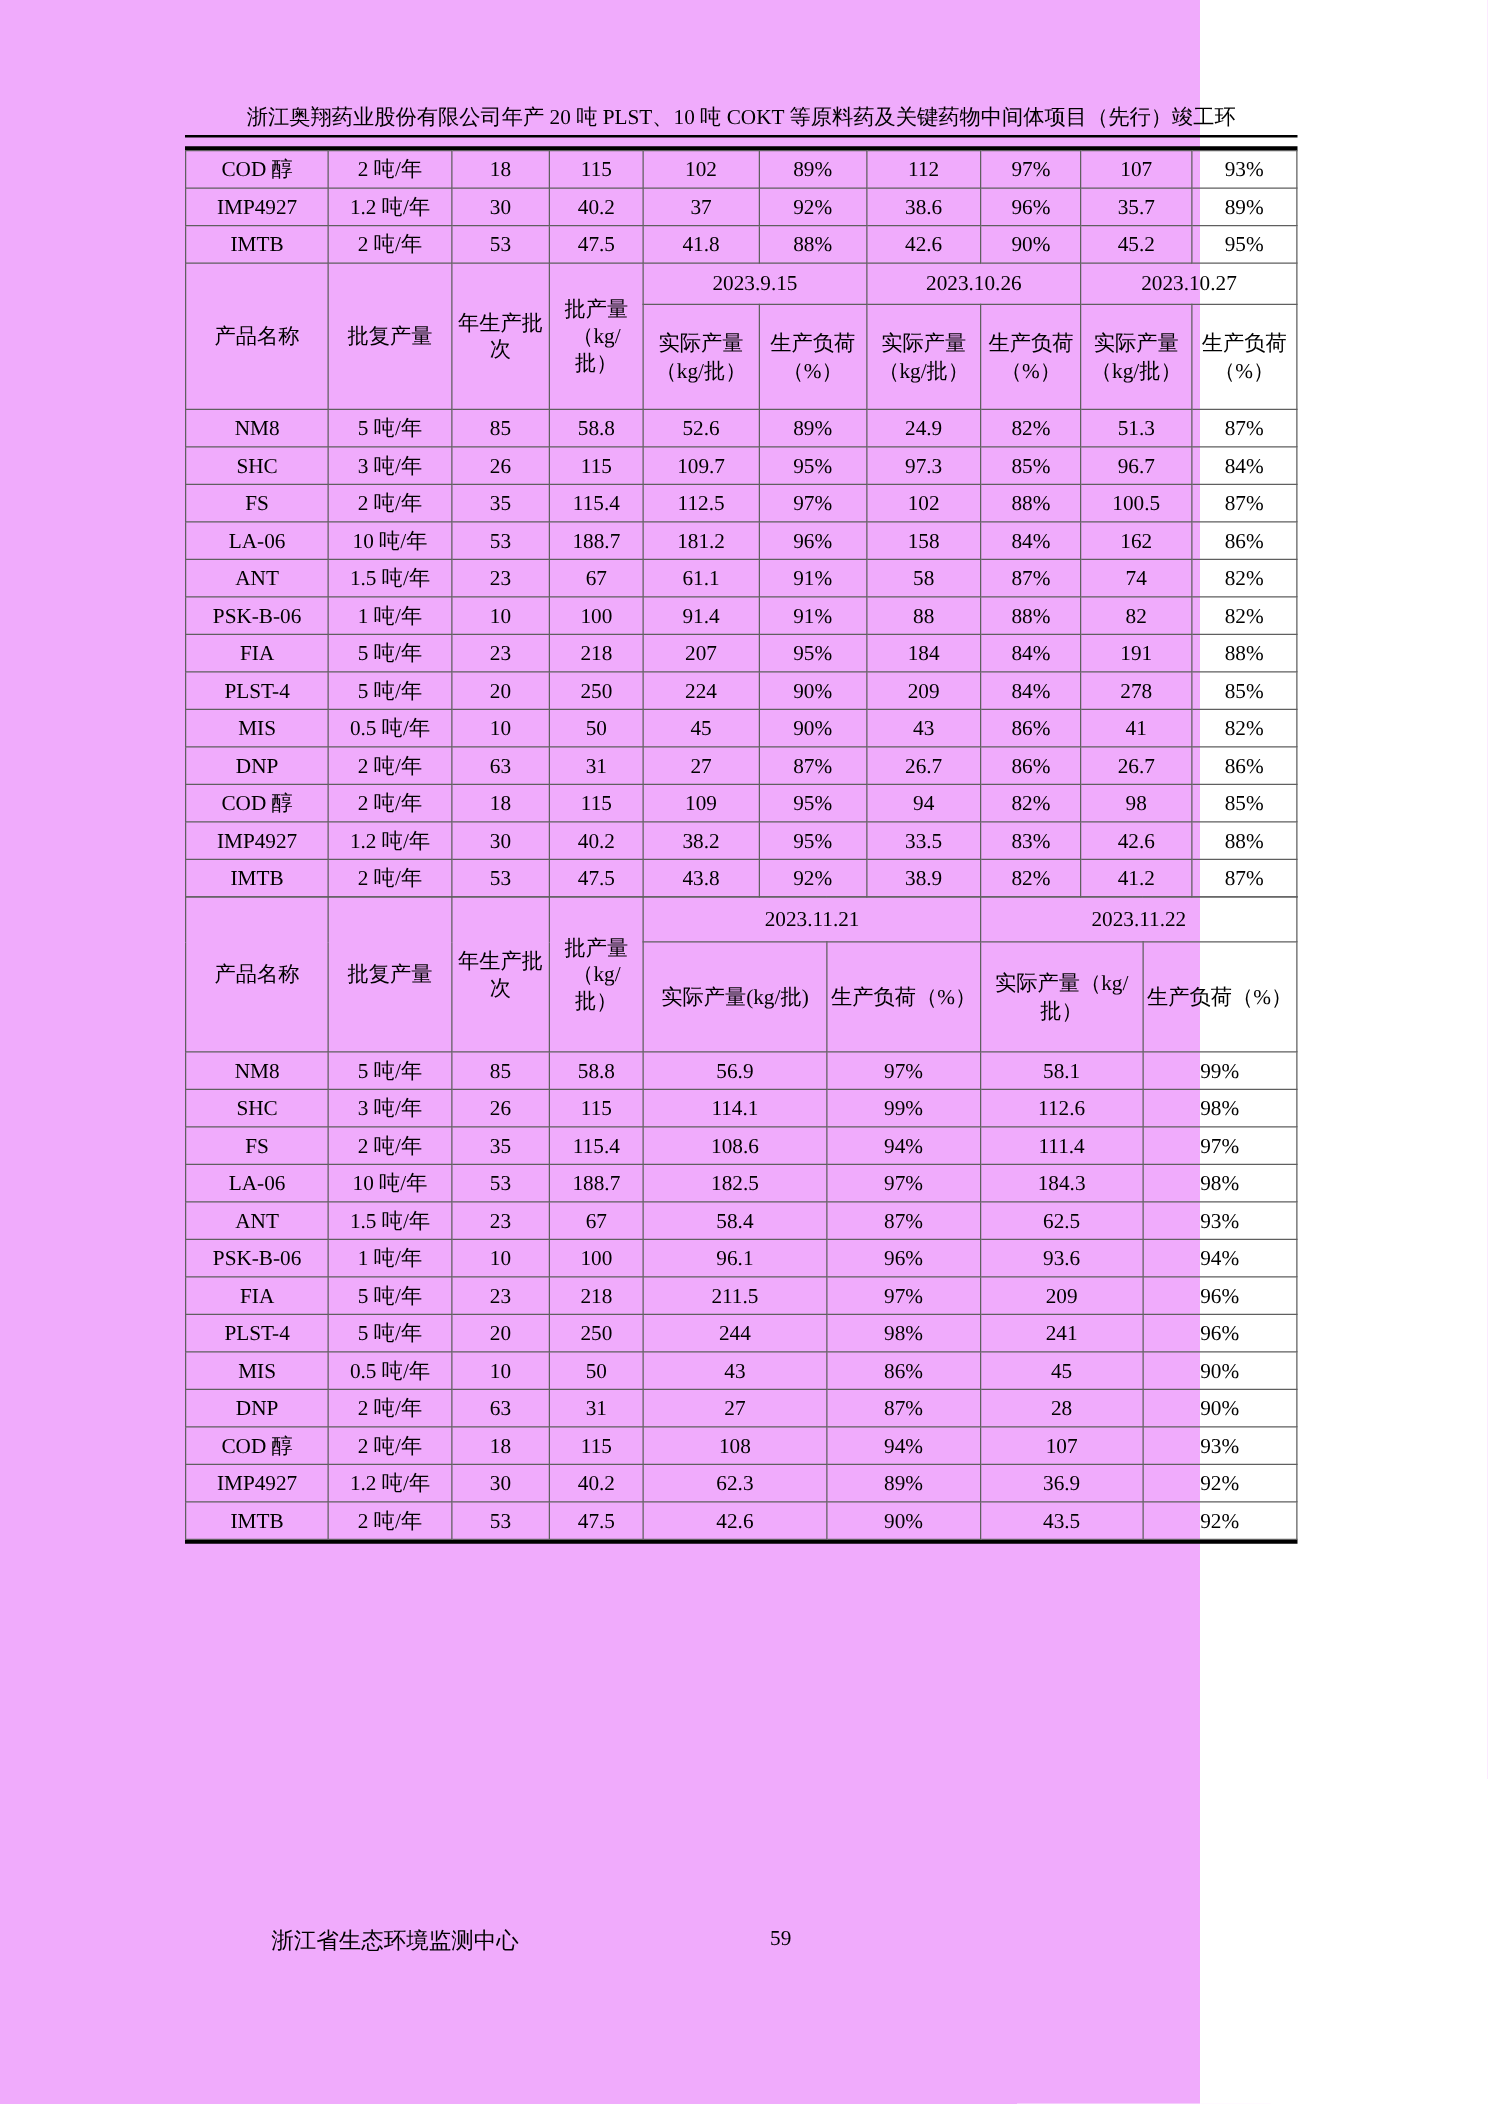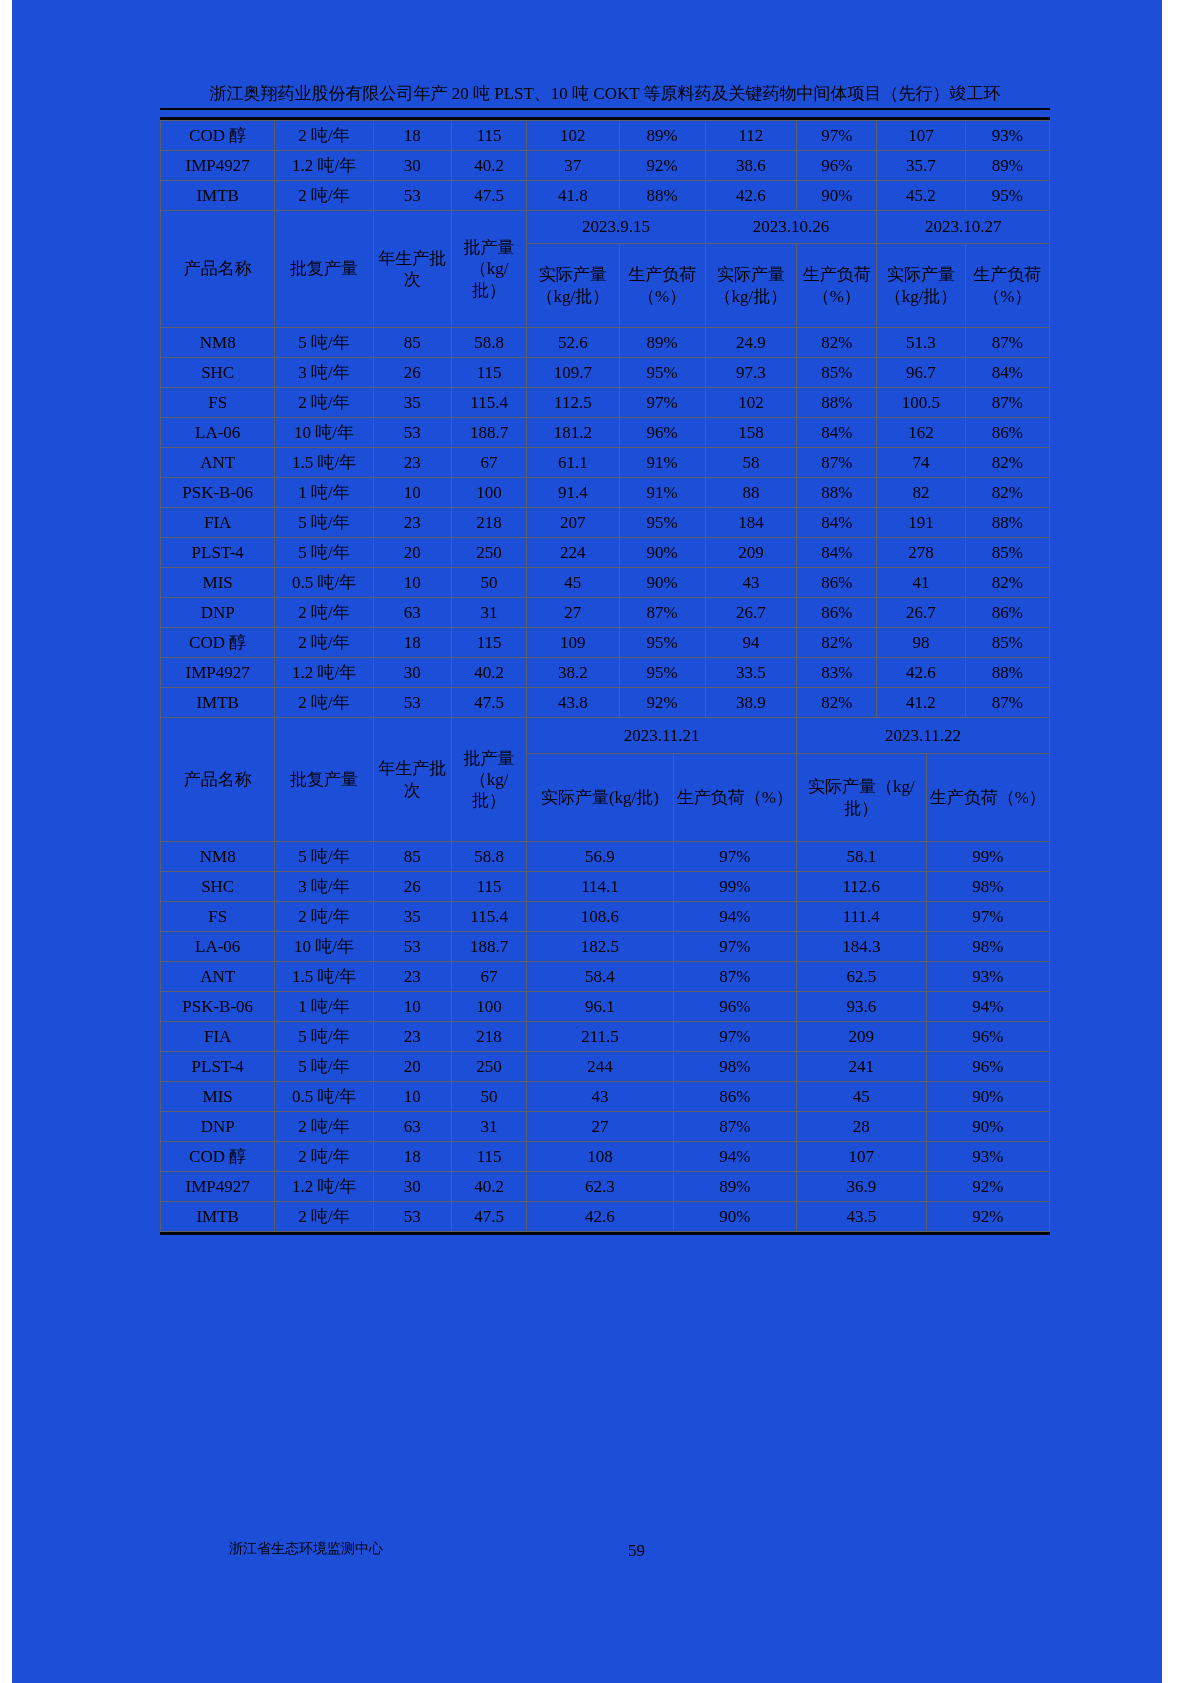--- a/index.html
+++ b/index.html
@@ -4,21 +4,21 @@
 <style>
   * { box-sizing: border-box; }
   html, body {
     margin: 0; padding: 0;
     background: #ffffff;
     width: 1190px; height: 1683px;
     font-family: "Liberation Serif", "DejaVu Serif", serif;
     color: #000;
     position: relative;
   }
-  .page { position: absolute; left: 12px; top: 0; width: 1150px; height: 1683px; background: #1d4ed8; }
+  .page { position: absolute; left: 0; top: 0; width: 960px; height: 1683px; background: #f0abfc; }
   .content { position: absolute; left: 148px; top: 82px; width: 890px; }
 
   .doc-header { text-align: center; font-size: 17px; line-height: 23px; }
   .header-rule { border-bottom: 2px solid #000; margin-top: 3px; height: 0; }
 
   .tablewrap {
     margin-top: 7px;
     border-top: 3px solid #000;
     border-bottom: 3px solid #000;
     font-family: Liberation Serif, serif;
@@ -38,21 +38,21 @@
     padding: 2px 2px;
     height: 30px;
     overflow: hidden;
   }
   .tbl tr.date-row td { height: 33px; }
   .tbl tr.sub-row td { height: 84px; word-break: break-all; }
   .t2 tr.date-row td { height: 36px; }
   .t2 tr.sub-row td { height: 88px; word-break: break-all; }
   .tbl td.wrapcell { word-break: break-all; }
 
-  .footer-org { position: absolute; left: 217px; top: 1540px; font-size: 14px; }
+  .footer-org { position: absolute; left: 217px; top: 1540px; font-size: 18px; }
   .page-num  { position: absolute; left: 604px; top: 1541px; font-size: 17px; margin-left: 12px; }
 </style>
 </head>
 <body>
 
 <div class="page">
   <div class="content">
 
     <div class="doc-header">
       <div>浙江奥翔药业股份有限公司年产 20 吨 PLST、10 吨 COKT 等原料药及关键药物中间体项目（先行）竣工环</div>

